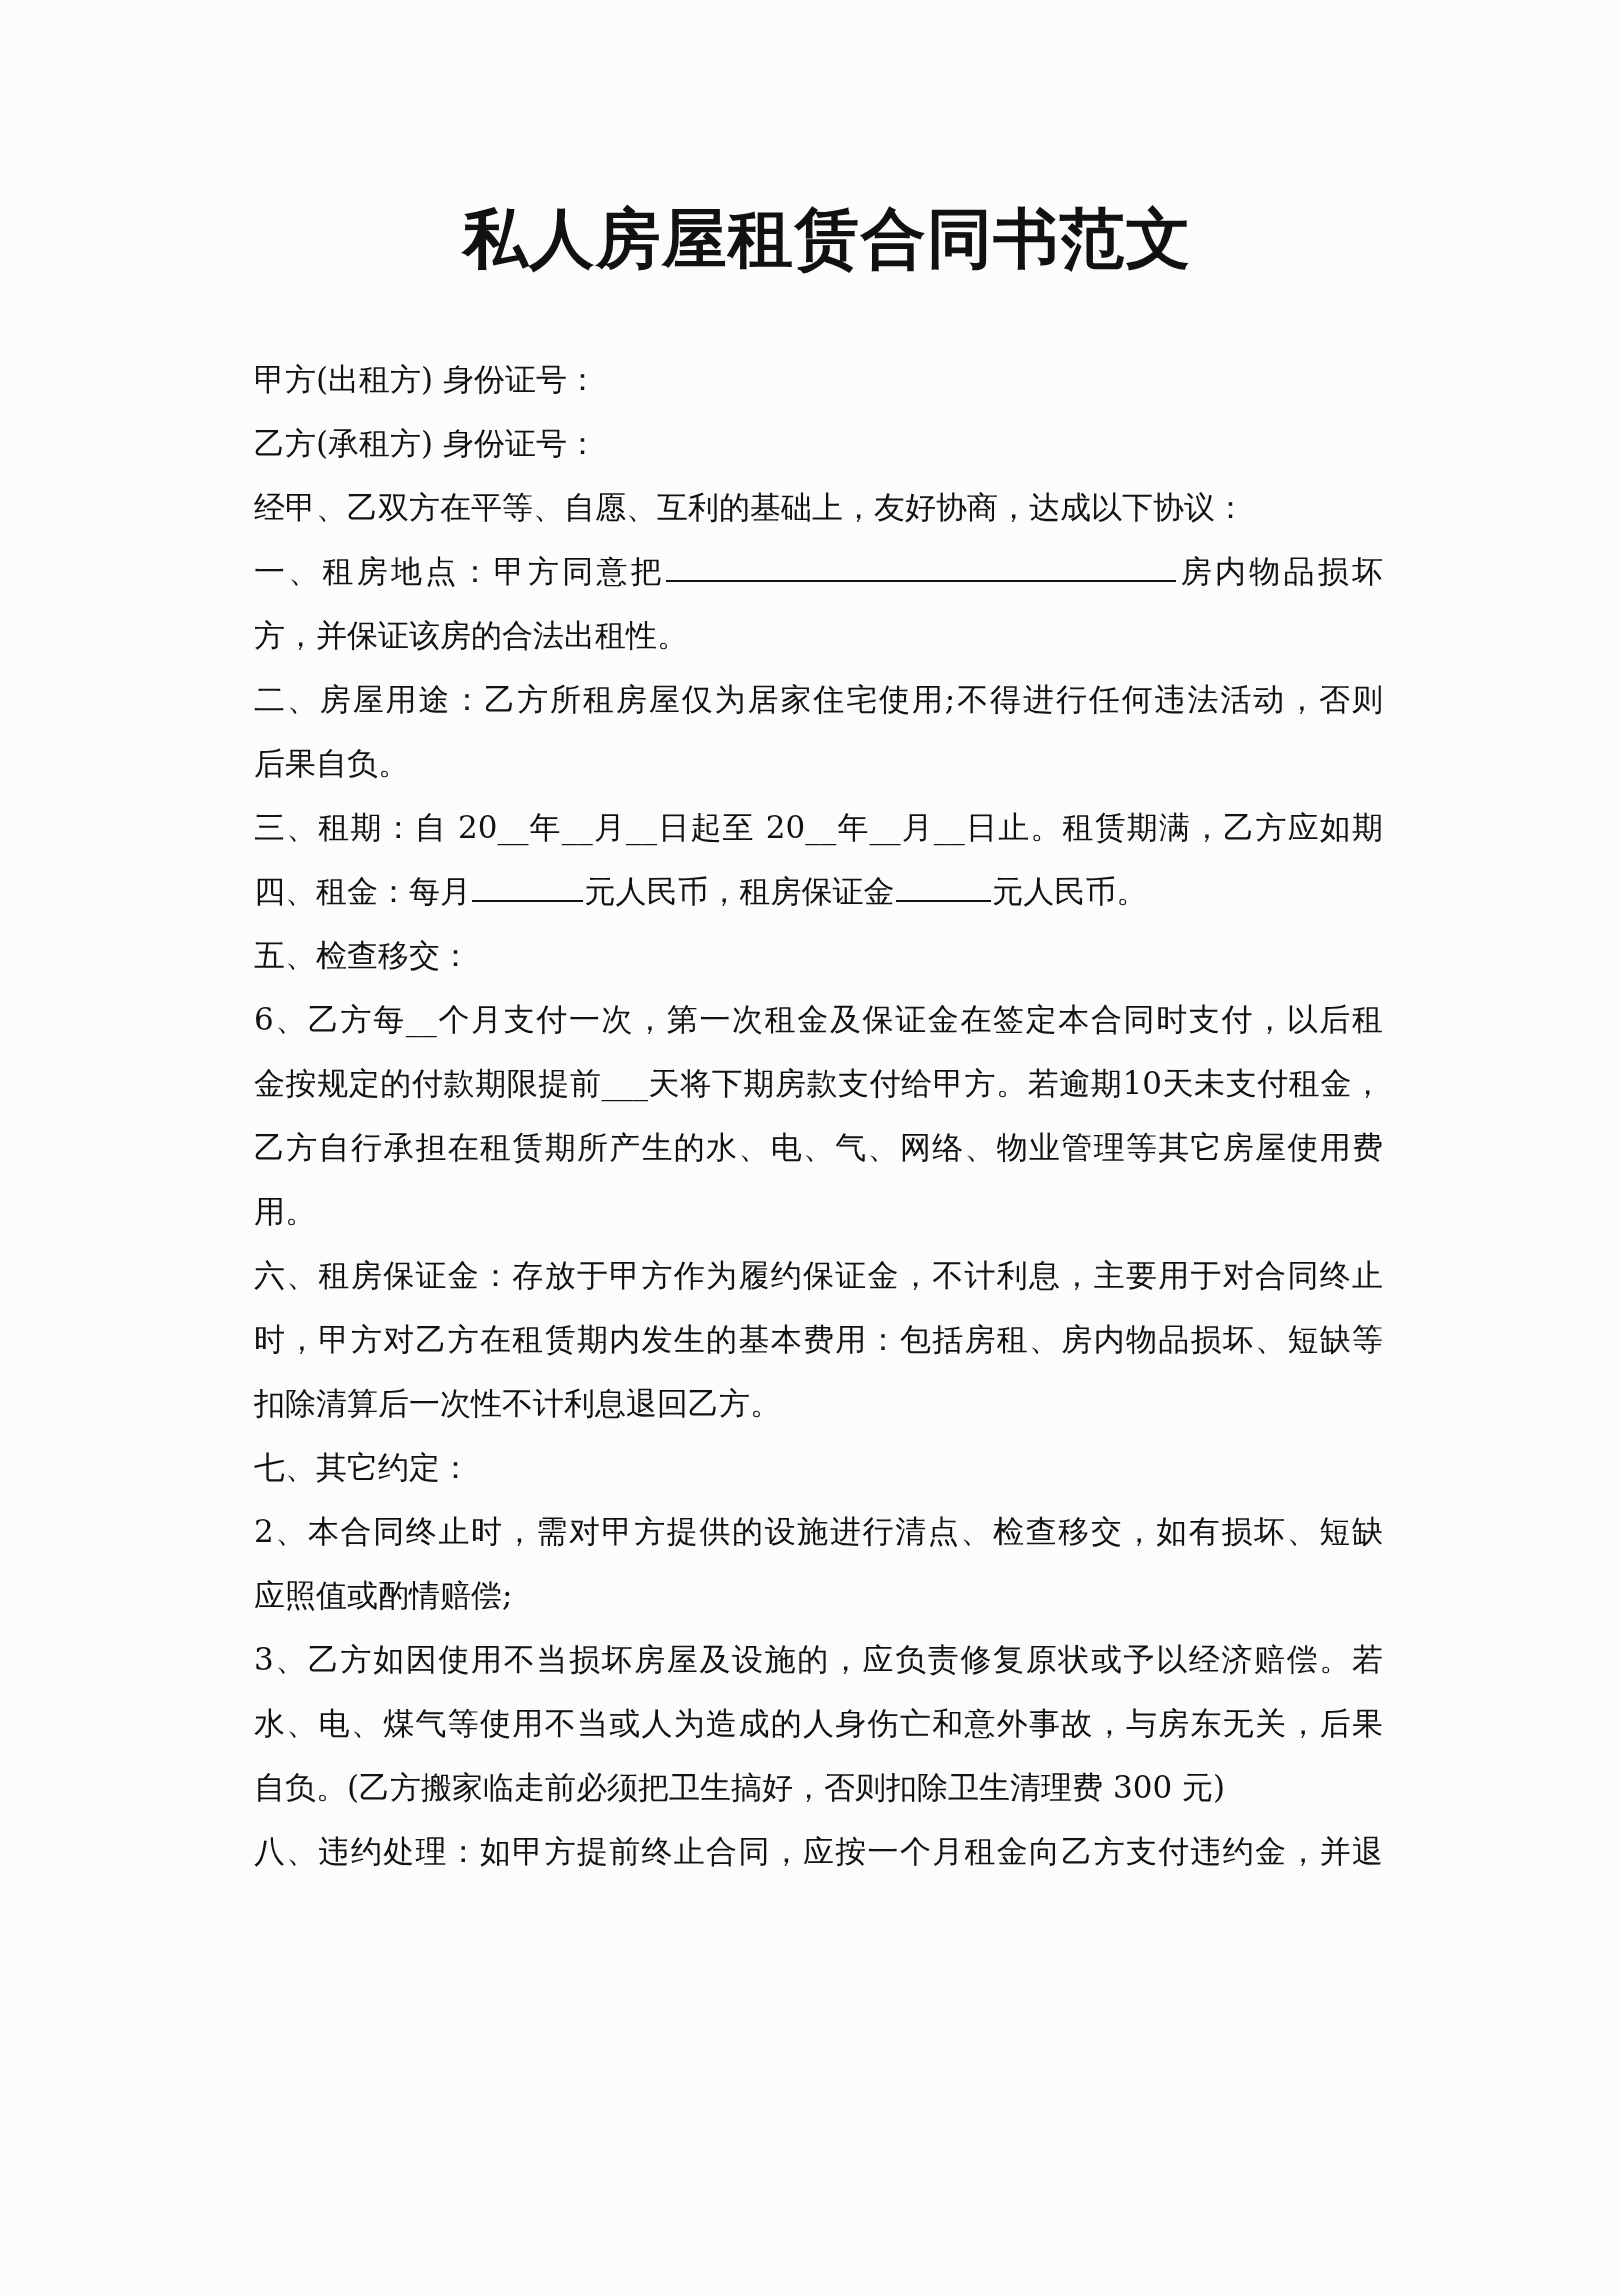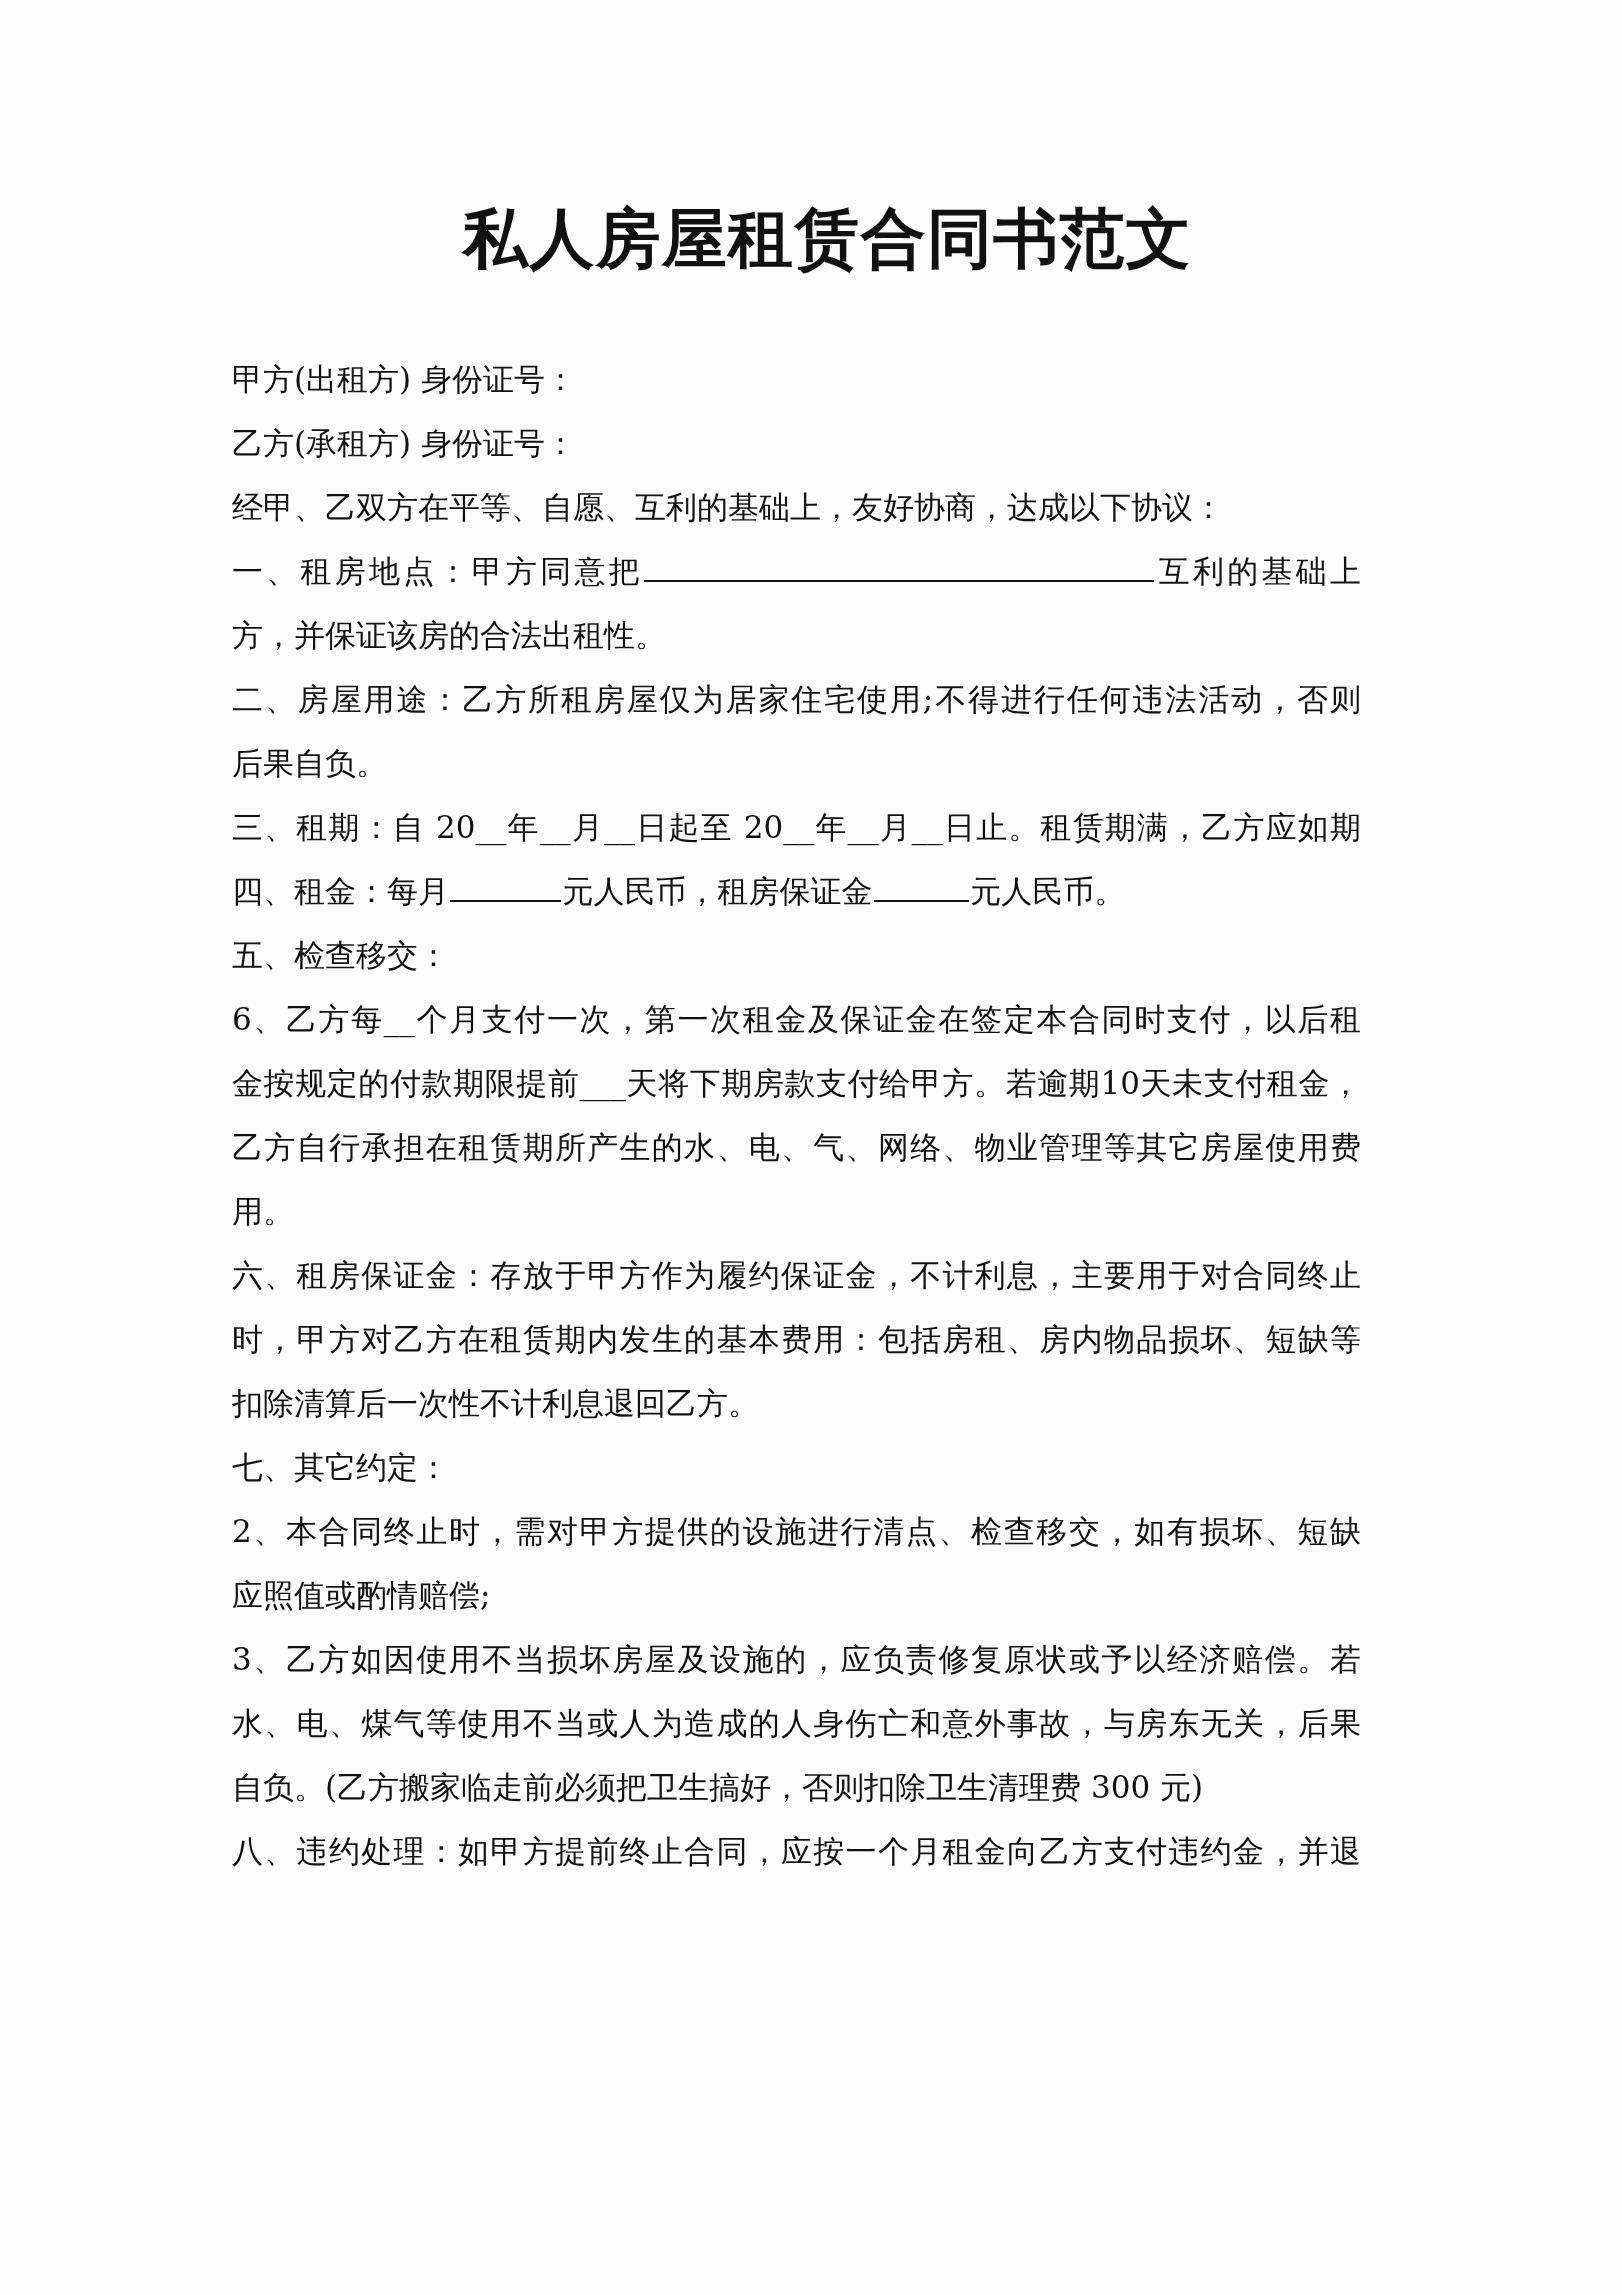--- a/index.html
+++ b/index.html
@@ -11,21 +11,21 @@
     color: #111;
   }
   .title {
     position: absolute; left: 16px; top: 196px; width: 1623px;
     text-align: center;
     font-size: 65px; font-weight: bold; line-height: 85px;
     letter-spacing: 1.3px;
     white-space: nowrap;
   }
   .body {
-    position: absolute; left: 232px; top: 347px; width: 1129px;
+    position: absolute; left: 254px; top: 347px; width: 1129px;
   }
   .line {
     height: 64px; line-height: 64px;
     font-size: 31px;
     white-space: nowrap;
     overflow: visible;
   }
   .line.just { text-align: justify; text-align-last: justify; }
   .line.left { text-align: left; text-align-last: left; }
   .blank {
@@ -38,21 +38,21 @@
 </style>
 </head>
 <body>
 
 <div class="title">私人房屋租赁合同书范文</div>
 
 <div class="body" id="doc-body">
     <div class="line left"><span>甲方(出租方) 身份证号：</span></div>
     <div class="line left"><span>乙方(承租方) 身份证号：</span></div>
     <div class="line left"><span>经甲、乙双方在平等、自愿、互利的基础上，友好协商，达成以下协议：</span></div>
-    <div class="line just"><span>一、租房地点：甲方同意把</span><span class="blank" style="width: 510px;"></span><span>互利的基础上</span></div>
+    <div class="line just"><span>一、租房地点：甲方同意把</span><span class="blank" style="width: 510px;"></span><span>房内物品损坏</span></div>
     <div class="line left"><span>方，并保证该房的合法出租性。</span></div>
     <div class="line just"><span>二、房屋用途：乙方所租房屋仅为居家住宅使用;不得进行任何违法活动，否则</span></div>
     <div class="line left"><span>后果自负。</span></div>
     <div class="line just"><span>三、租期：自 20__年__月__日起至 20__年__月__日止。租赁期满，乙方应如期</span></div>
     <div class="line left"><span>四、租金：每月</span><span class="blank" style="width: 111px;"></span><span>元人民币，租房保证金</span><span class="blank" style="width: 95px;"></span><span>元人民币。</span></div>
     <div class="line left"><span>五、检查移交：</span></div>
     <div class="line just"><span>6、乙方每__个月支付一次，第一次租金及保证金在签定本合同时支付，以后租</span></div>
     <div class="line just"><span>金按规定的付款期限提前___天将下期房款支付给甲方。若逾期10天未支付租金，</span></div>
     <div class="line just"><span>乙方自行承担在租赁期所产生的水、电、气、网络、物业管理等其它房屋使用费</span></div>
     <div class="line left"><span>用。</span></div>

